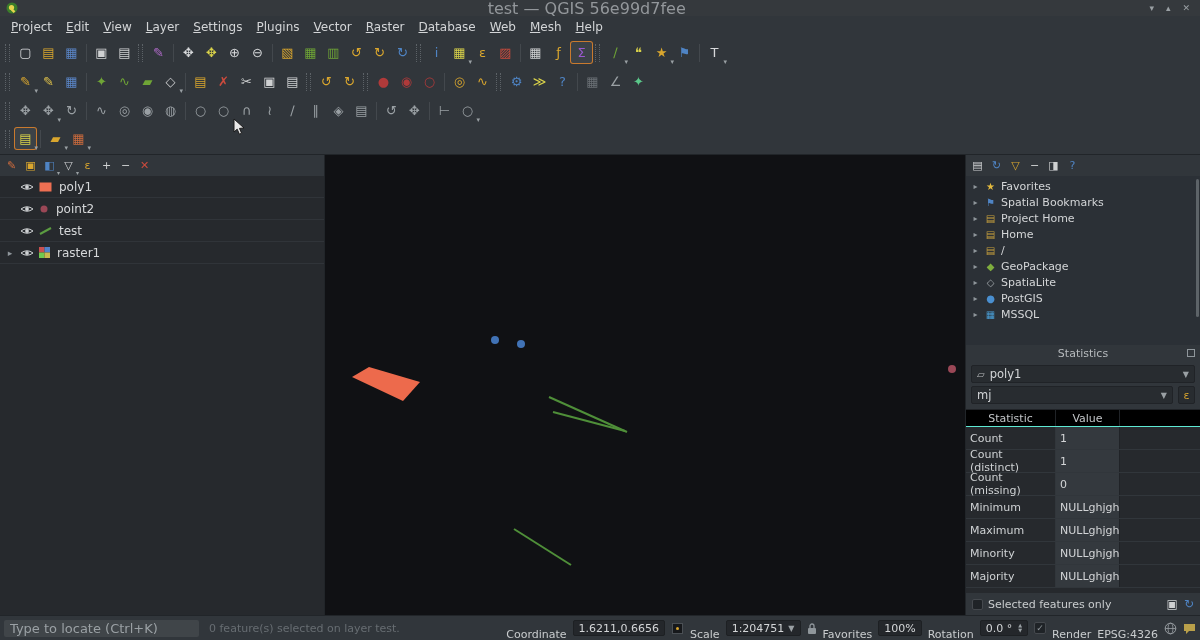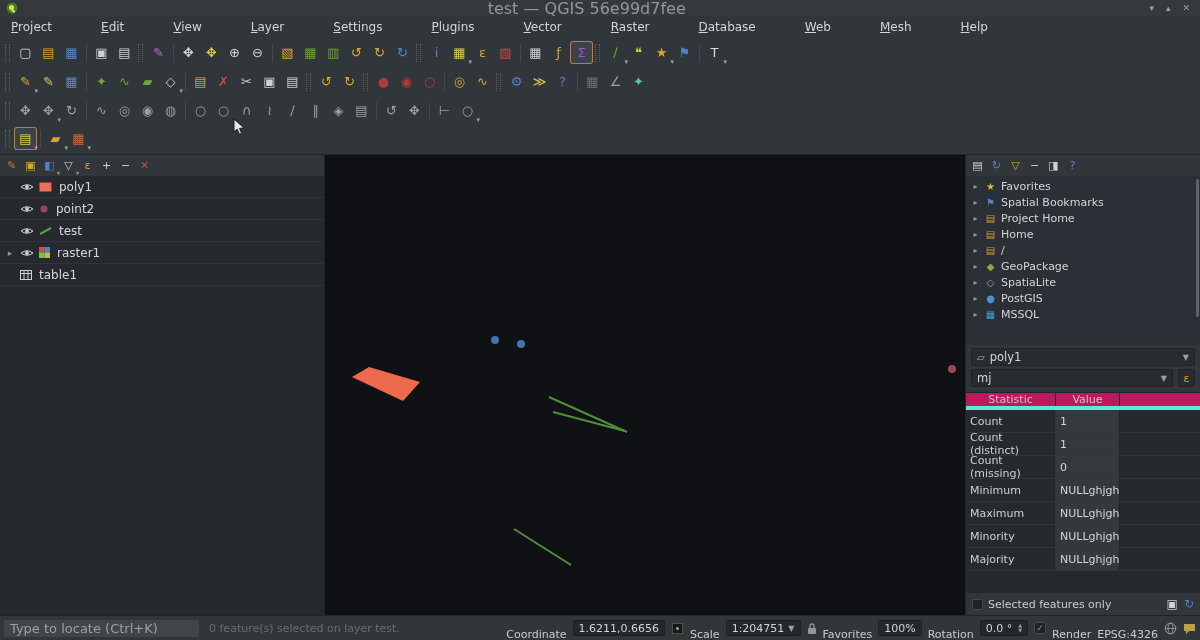--- a/index.html
+++ b/index.html
@@ -13,21 +13,21 @@
   }
 
   
   .titlebar{position:absolute;left:0;top:0;width:1200px;height:16px;background:#35393d;display:flex;align-items:center;padding:0 6px;z-index:20;}
   .app-icon{width:12px;height:12px;margin-right:6px;display:flex;}
   .titlebar .title{flex:1;text-align:center;font-size:16px;color:#93979b;}
   .win-controls{display:flex;gap:12px;margin-right:4px;}
   .win-controls span{color:#9aa0a4;font-size:9px;line-height:16px;cursor:default;}
 
   
-  .menubar{position:absolute;top:16px;left:0;width:1200px;height:22px;background:#31363b;display:flex;align-items:center;padding-left:4px;gap:35px;}
+  .menubar{position:absolute;top:16px;left:0;width:1200px;height:22px;background:#31363b;display:flex;align-items:center;padding-left:4px;}
   .menu-item{padding:2px 7px;font-size:12px;color:#d3d5d7;}
   .menu-item u{text-decoration:underline;}
 
   
   .toolbars{position:absolute;top:38px;left:0;width:1200px;height:117px;background:#31363b;border-bottom:1px solid #212529;}
   .tb-row{display:flex;align-items:center;height:29px;padding-left:3px;}
   #tbrow4{height:27px;}
   .tbtn{width:21px;height:21px;display:flex;align-items:center;justify-content:center;font-size:13px;border-radius:2px;position:relative;margin:0 1px;flex:none;}
   .tbtn.hl{background:#3c4247;box-shadow:0 0 0 1px #c97a2e;}
   .tbtn .arr{position:absolute;right:-2px;bottom:-3px;font-size:7px;color:#9aa0a4;}
@@ -61,21 +61,21 @@
   .browser-scroll-thumb{position:absolute;right:1px;top:3px;width:3px;height:138px;background:#5d6368;border-radius:2px;}
 
   
   .stats-panel{position:absolute;left:965px;top:345px;width:235px;height:270px;background:#31363b;border-left:1px solid #212529;display:flex;flex-direction:column;}
   .combo-row{display:flex;flex:none;}
   .combo{height:18px;background:#282c30;border:1px solid #202327;border-radius:2px;display:flex;align-items:center;padding:0 5px;font-size:11.5px;color:#d3d5d7;margin:3px 5px 0 5px;flex:1;}
   .combo .cicon{margin-right:5px;color:#b9bcbe;font-size:10px;}
   .combo .carr{margin-left:auto;color:#9aa0a4;font-size:8px;}
   .eps-btn{width:17px;height:18px;background:#282c30;border:1px solid #202327;border-radius:2px;color:#d9a62e;font-size:11px;display:flex;align-items:center;justify-content:center;margin:3px 5px 0 0;flex:none;}
   .stats-table{margin-top:5px;flex:1;background:#26292d;border-top:1px solid #202327;overflow:hidden;}
-  .stats-hrow{display:flex;height:17px;background:#be185d;border-bottom:4px solid #5eead4;}
+  .stats-hrow{display:flex;height:17px;background:#000000;border-bottom:1px solid #5eead4;}
   .stats-hcell{font-size:11px;color:#c3c6c9;display:flex;align-items:center;justify-content:center;border-right:1px solid #202327;}
   .hc1{width:90px;} .hc2{width:64px;}
   .stats-row{display:flex;height:23px;border-bottom:1px solid #31363b;background:#26292d;}
   .stats-name{width:90px;font-size:11px;color:#cfd2d4;display:flex;align-items:center;padding-left:4px;border-right:1px solid #31363b;}
   .stats-value{width:64px;font-size:11px;color:#d3d5d7;display:flex;align-items:center;padding-left:4px;background:#34393e;border-right:1px solid #202327;}
   .stats-fill{flex:1;}
   .stats-footer{height:22px;display:flex;align-items:center;padding:0 6px;gap:5px;flex:none;margin-top:auto;}
   .checkbox{width:11px;height:11px;background:#1f2327;border:1px solid #45494e;border-radius:2px;flex:none;}
   .stats-footer .flabel{font-size:11px;color:#c9ccce;}
   .ficons{margin-left:auto;display:flex;gap:6px;align-items:center;}
@@ -487,32 +487,20 @@
         <span class="licon">
           <svg width="11" height="11">
             <rect width="5.5" height="5.5" fill="#c94f4f"></rect>
             <rect x="5.5" width="5.5" height="5.5" fill="#4f82c9"></rect>
             <rect y="5.5" width="5.5" height="5.5" fill="#6fc94f"></rect>
             <rect x="5.5" y="5.5" width="5.5" height="5.5" fill="#c9b84f"></rect>
           </svg>
         </span>
         <span class="lname">raster1</span>
       </div>
-      <div class="layer-row">
-        <span class="expander"></span>
-        <span class="licon">
-          <svg width="12" height="10">
-            <rect x="0.5" y="0.5" width="11" height="9" fill="none" stroke="#cfd2d4"></rect>
-            <line x1="0.5" y1="3.5" x2="11.5" y2="3.5" stroke="#cfd2d4"></line>
-            <line x1="4" y1="0.5" x2="4" y2="9.5" stroke="#cfd2d4"></line>
-            <line x1="8" y1="0.5" x2="8" y2="9.5" stroke="#cfd2d4"></line>
-          </svg>
-        </span>
-        <span class="lname">table1</span>
-      </div>
     </div>
 </div>
 
 <div class="map-canvas" style="background: rgb(16, 17, 20);">
   <svg id="mapSvg" width="640" height="460">
       <polygon points="27,222 44,212 95,227 78,246" fill="#ed6a4c"></polygon>
       <line x1="224" y1="242" x2="302" y2="277" stroke="#4f8f39" stroke-width="2"></line>
       <line x1="228" y1="257" x2="300" y2="276" stroke="#4f8f39" stroke-width="2"></line>
       <line x1="189" y1="374" x2="246" y2="410" stroke="#4f8f39" stroke-width="2"></line>
       <circle cx="170" cy="185" r="4" fill="#4173b6"></circle>
@@ -586,20 +574,24 @@
       </div>
       <div class="browser-row">
         <span class="bexp">▸</span>
         <span class="bicon" style="color: rgb(74, 159, 216);">▦</span>
         <span class="blabel">MSSQL</span>
       </div>
     </div>
 </div>
 
 <div class="stats-panel">
+  <div class="panel-header">
+    <span>Statistics</span>
+    <span class="panel-float"></span>
+  </div>
   <div class="combo-row">
     <div class="combo">
       <span class="cicon">▱</span>
       <span>poly1</span>
       <span class="carr">▼</span>
     </div>
   </div>
   <div class="combo-row">
     <div class="combo">
       <span>mj</span>

